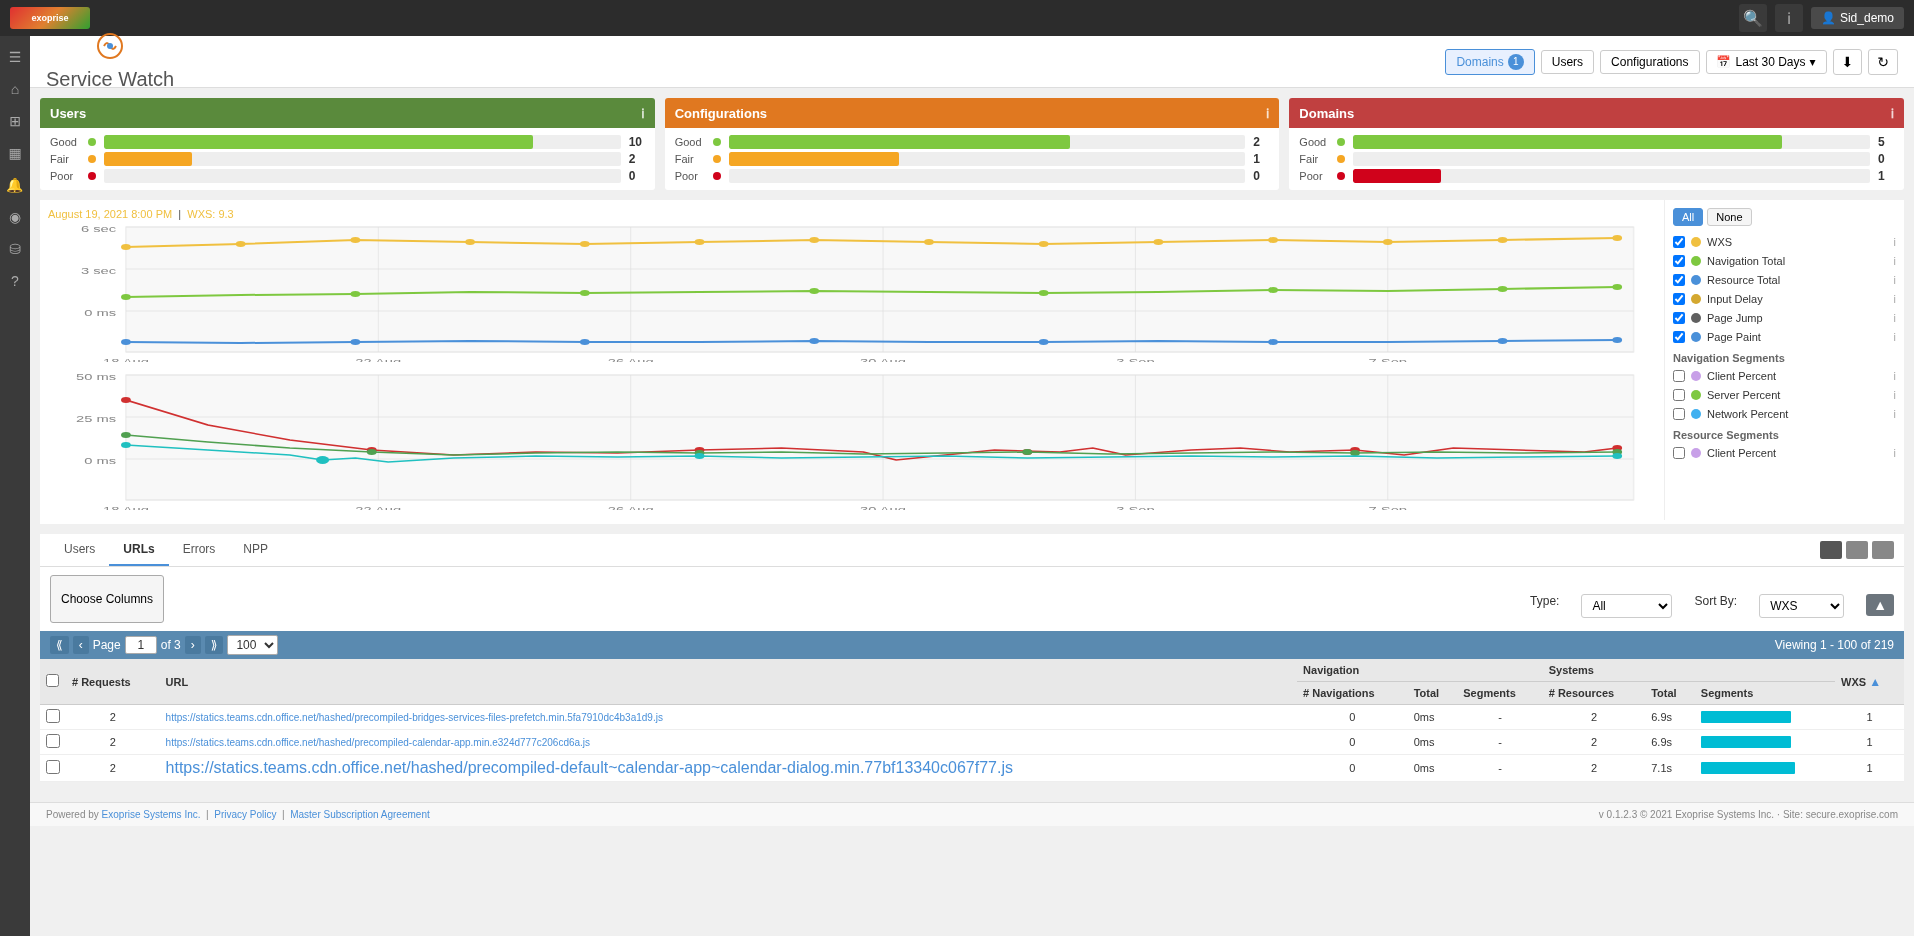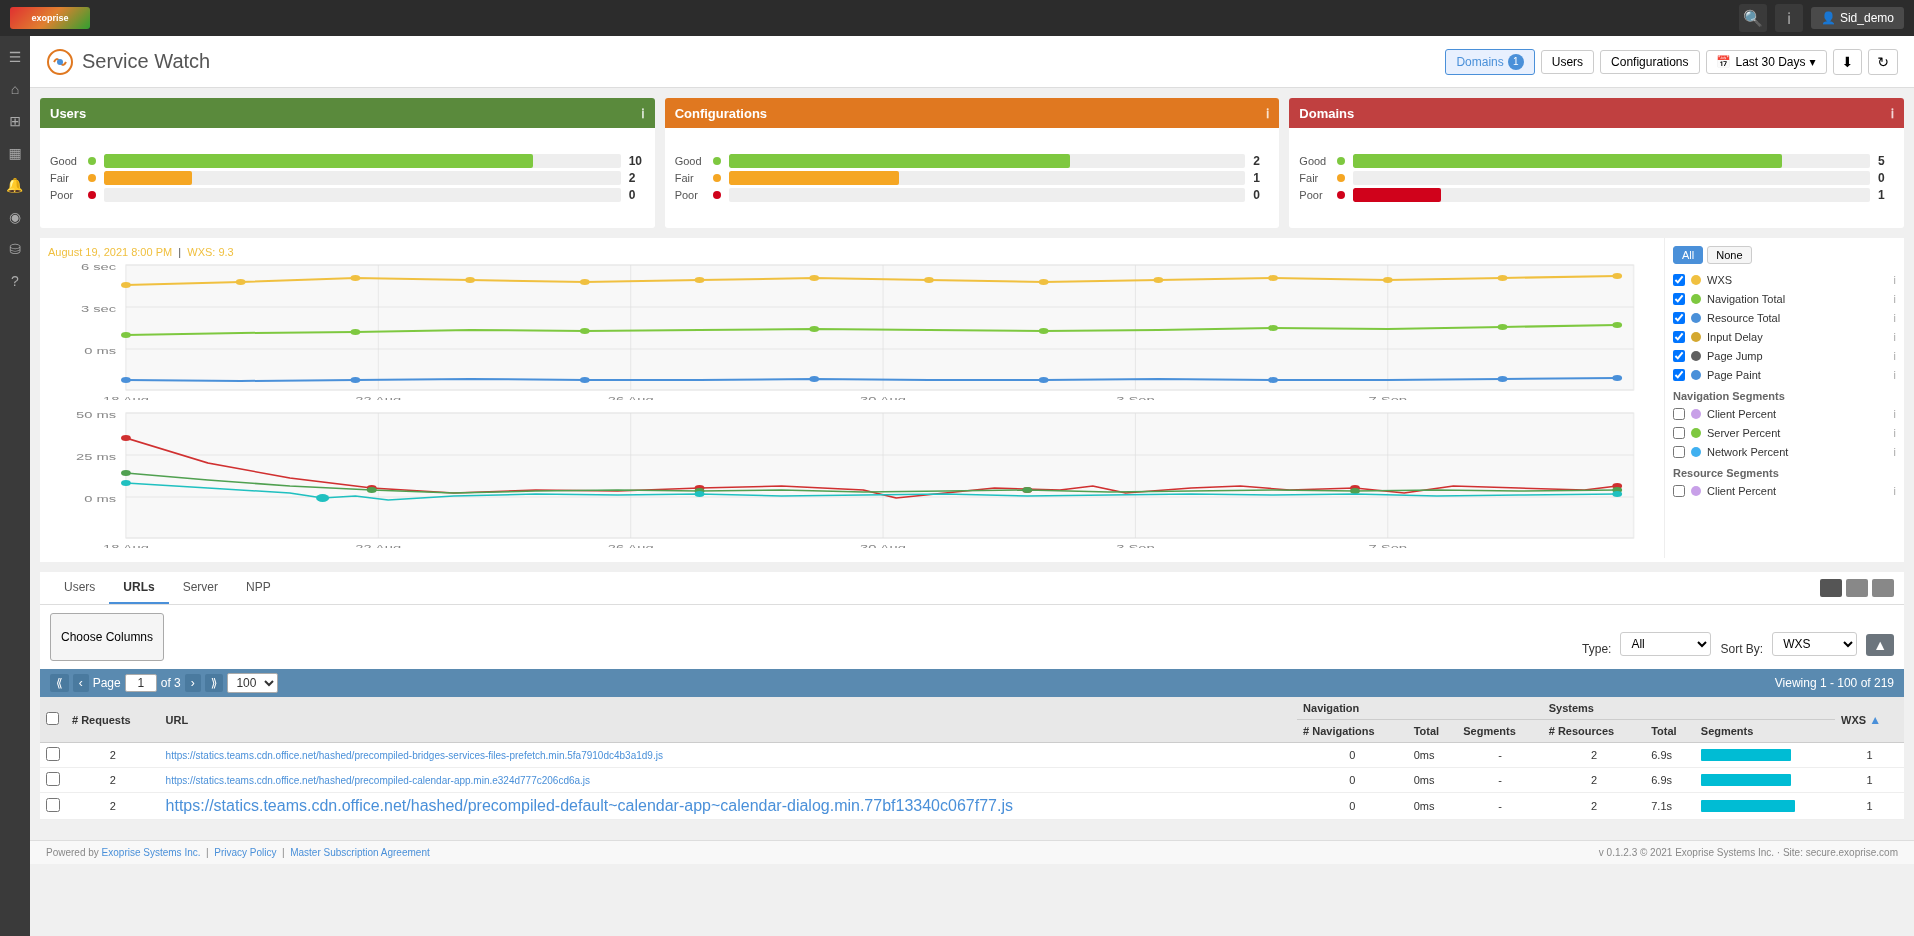--- a/index.html
+++ b/index.html
@@ -44,21 +44,21 @@
     
     #page-header {
       background: white;
       padding: 10px 16px;
       display: flex;
       align-items: center;
       justify-content: space-between;
       border-bottom: 1px solid #ddd;
       height: 52px;
     }
-    .page-title-area { display: flex; align-items: center; gap: 8px; }
+    .page-title-area { display: flex; align-items: center; gap: 8px; flex-direction: column; }
     .page-icon { width: 28px; height: 28px; }
     .page-title { font-size: 20px; color: #555; font-weight: normal; }
     .header-right { display: flex; align-items: center; gap: 6px; }
     .header-btn {
       border: 1px solid #ccc;
       background: white;
       padding: 4px 10px;
       border-radius: 3px;
       font-size: 12px;
       cursor: pointer;
@@ -93,21 +93,21 @@
       display: flex;
       align-items: center;
       justify-content: space-between;
       color: white;
       font-size: 13px;
       font-weight: bold;
     }
     .card-header.users { background: #5a8a3c; }
     .card-header.configurations { background: #e07820; }
     .card-header.domains { background: #c04040; }
-    .card-body { padding: 23px 10px; }
+    .card-body { padding: 4px 10px; }
     .card-row { display: flex; align-items: center; gap: 8px; margin: 3px 0; font-size: 11px; }
     .card-label { width: 30px; color: #555; }
     .status-dot { width: 8px; height: 8px; border-radius: 50%; flex-shrink: 0; }
     .dot-green { background: #7ec840; }
     .dot-orange { background: #f5a623; }
     .dot-red { background: #d0021b; }
     .progress-bar-outer { flex: 1; height: 14px; background: #eee; border-radius: 2px; overflow: hidden; }
     .progress-bar-inner { height: 100%; border-radius: 2px; }
     .bar-green { background: #7ec840; }
     .bar-orange { background: #f5a623; }
@@ -198,21 +198,21 @@
       justify-content: space-between;
     }
     .choose-cols-btn {
       border: 1px solid #aaa;
       background: #f5f5f5;
       padding: 16px 10px;
       border-radius: 3px;
       font-size: 12px;
       cursor: pointer;
     }
-    .table-sort-area { display: flex; align-items: flex-end; gap: 9px; font-size: 12px; margin-top: 14px; }
+    .table-sort-area { display: flex; align-items: flex-start; gap: 22px; font-size: 12px; margin-top: 14px; }
     .sort-select {
       border: 1px solid #ccc;
       padding: 3px 6px;
       border-radius: 3px;
       font-size: 12px;
       background: white;
     }
     .sort-dir-btn {
       background: #6c757d;
       color: white;
@@ -696,21 +696,21 @@
       </div>
 
     </div>
 
     <div class="bottom-section">
 
       <div class="tab-bar">
         <div class="tabs-left">
           <div class="tab">Users</div>
           <div class="tab active">URLs</div>
-          <div class="tab">Server</div>
+          <div class="tab">Errors</div>
           <div class="tab">NPP</div>
         </div>
         <div class="tabs-right">
           <div class="view-btn" style="background:#555;"></div>
           <div class="view-btn" style="background:#888;"></div>
           <div class="view-btn" style="background:#888;"></div>
         </div>
       </div>
 
       <div class="table-controls">

